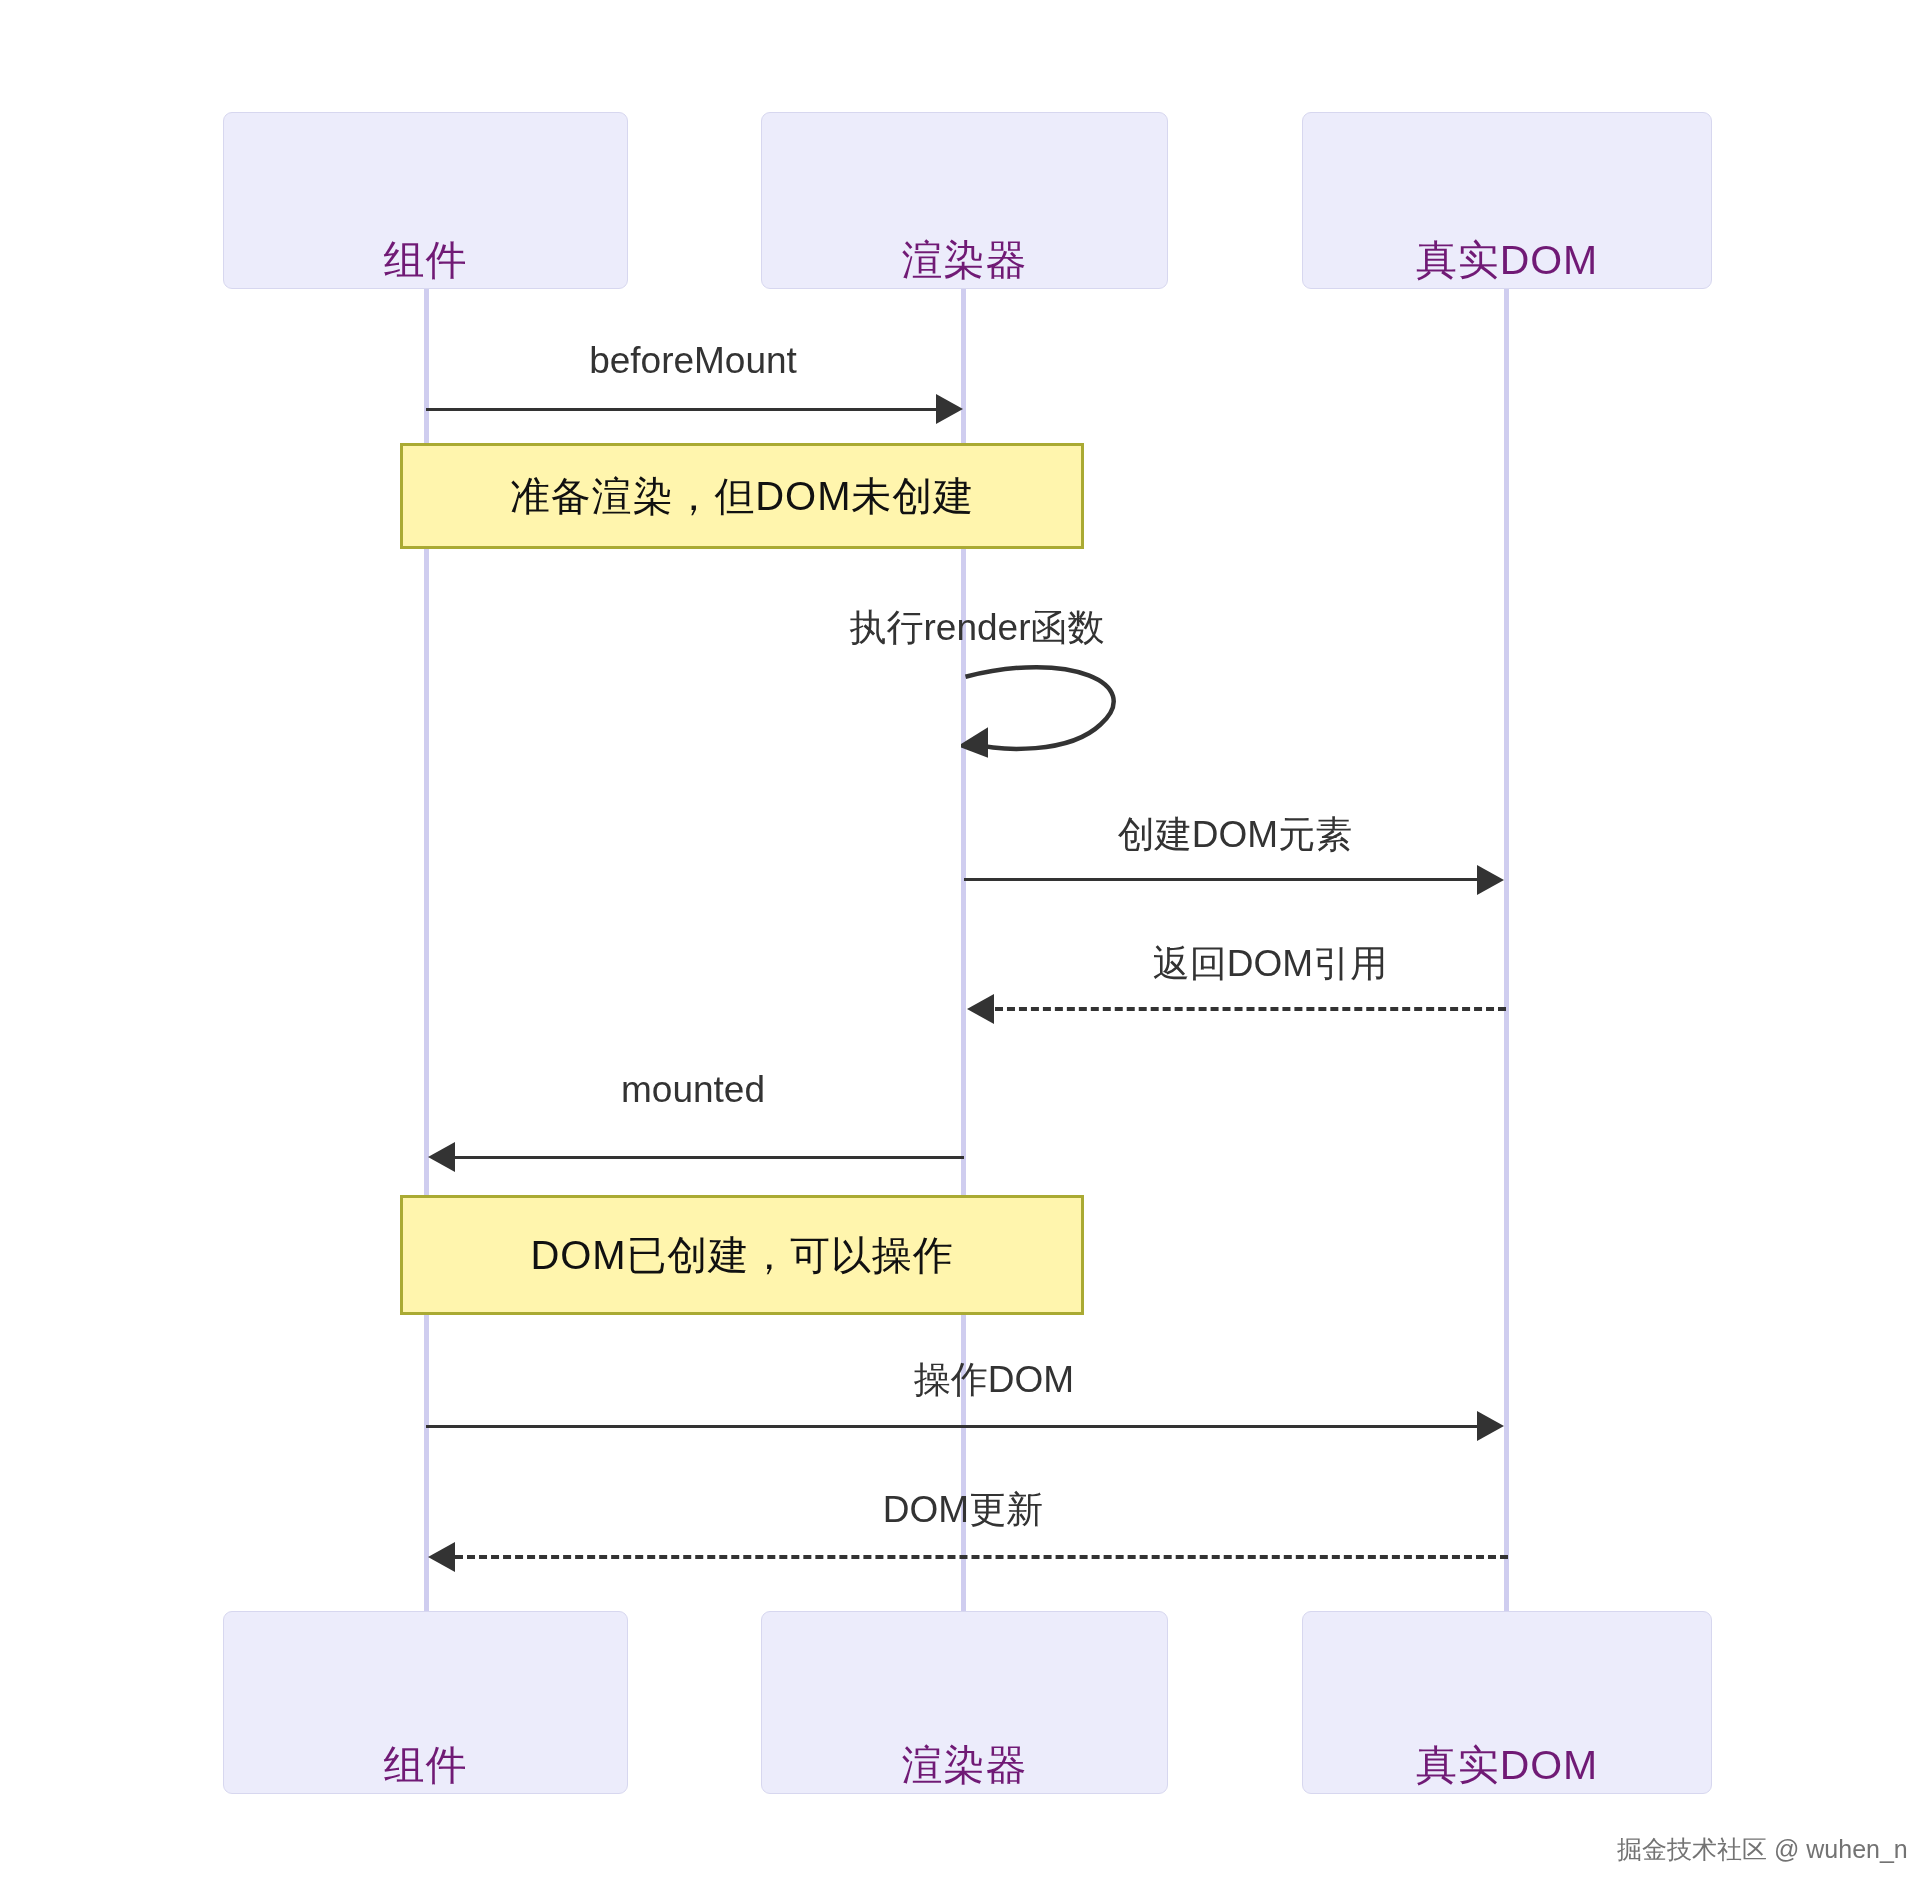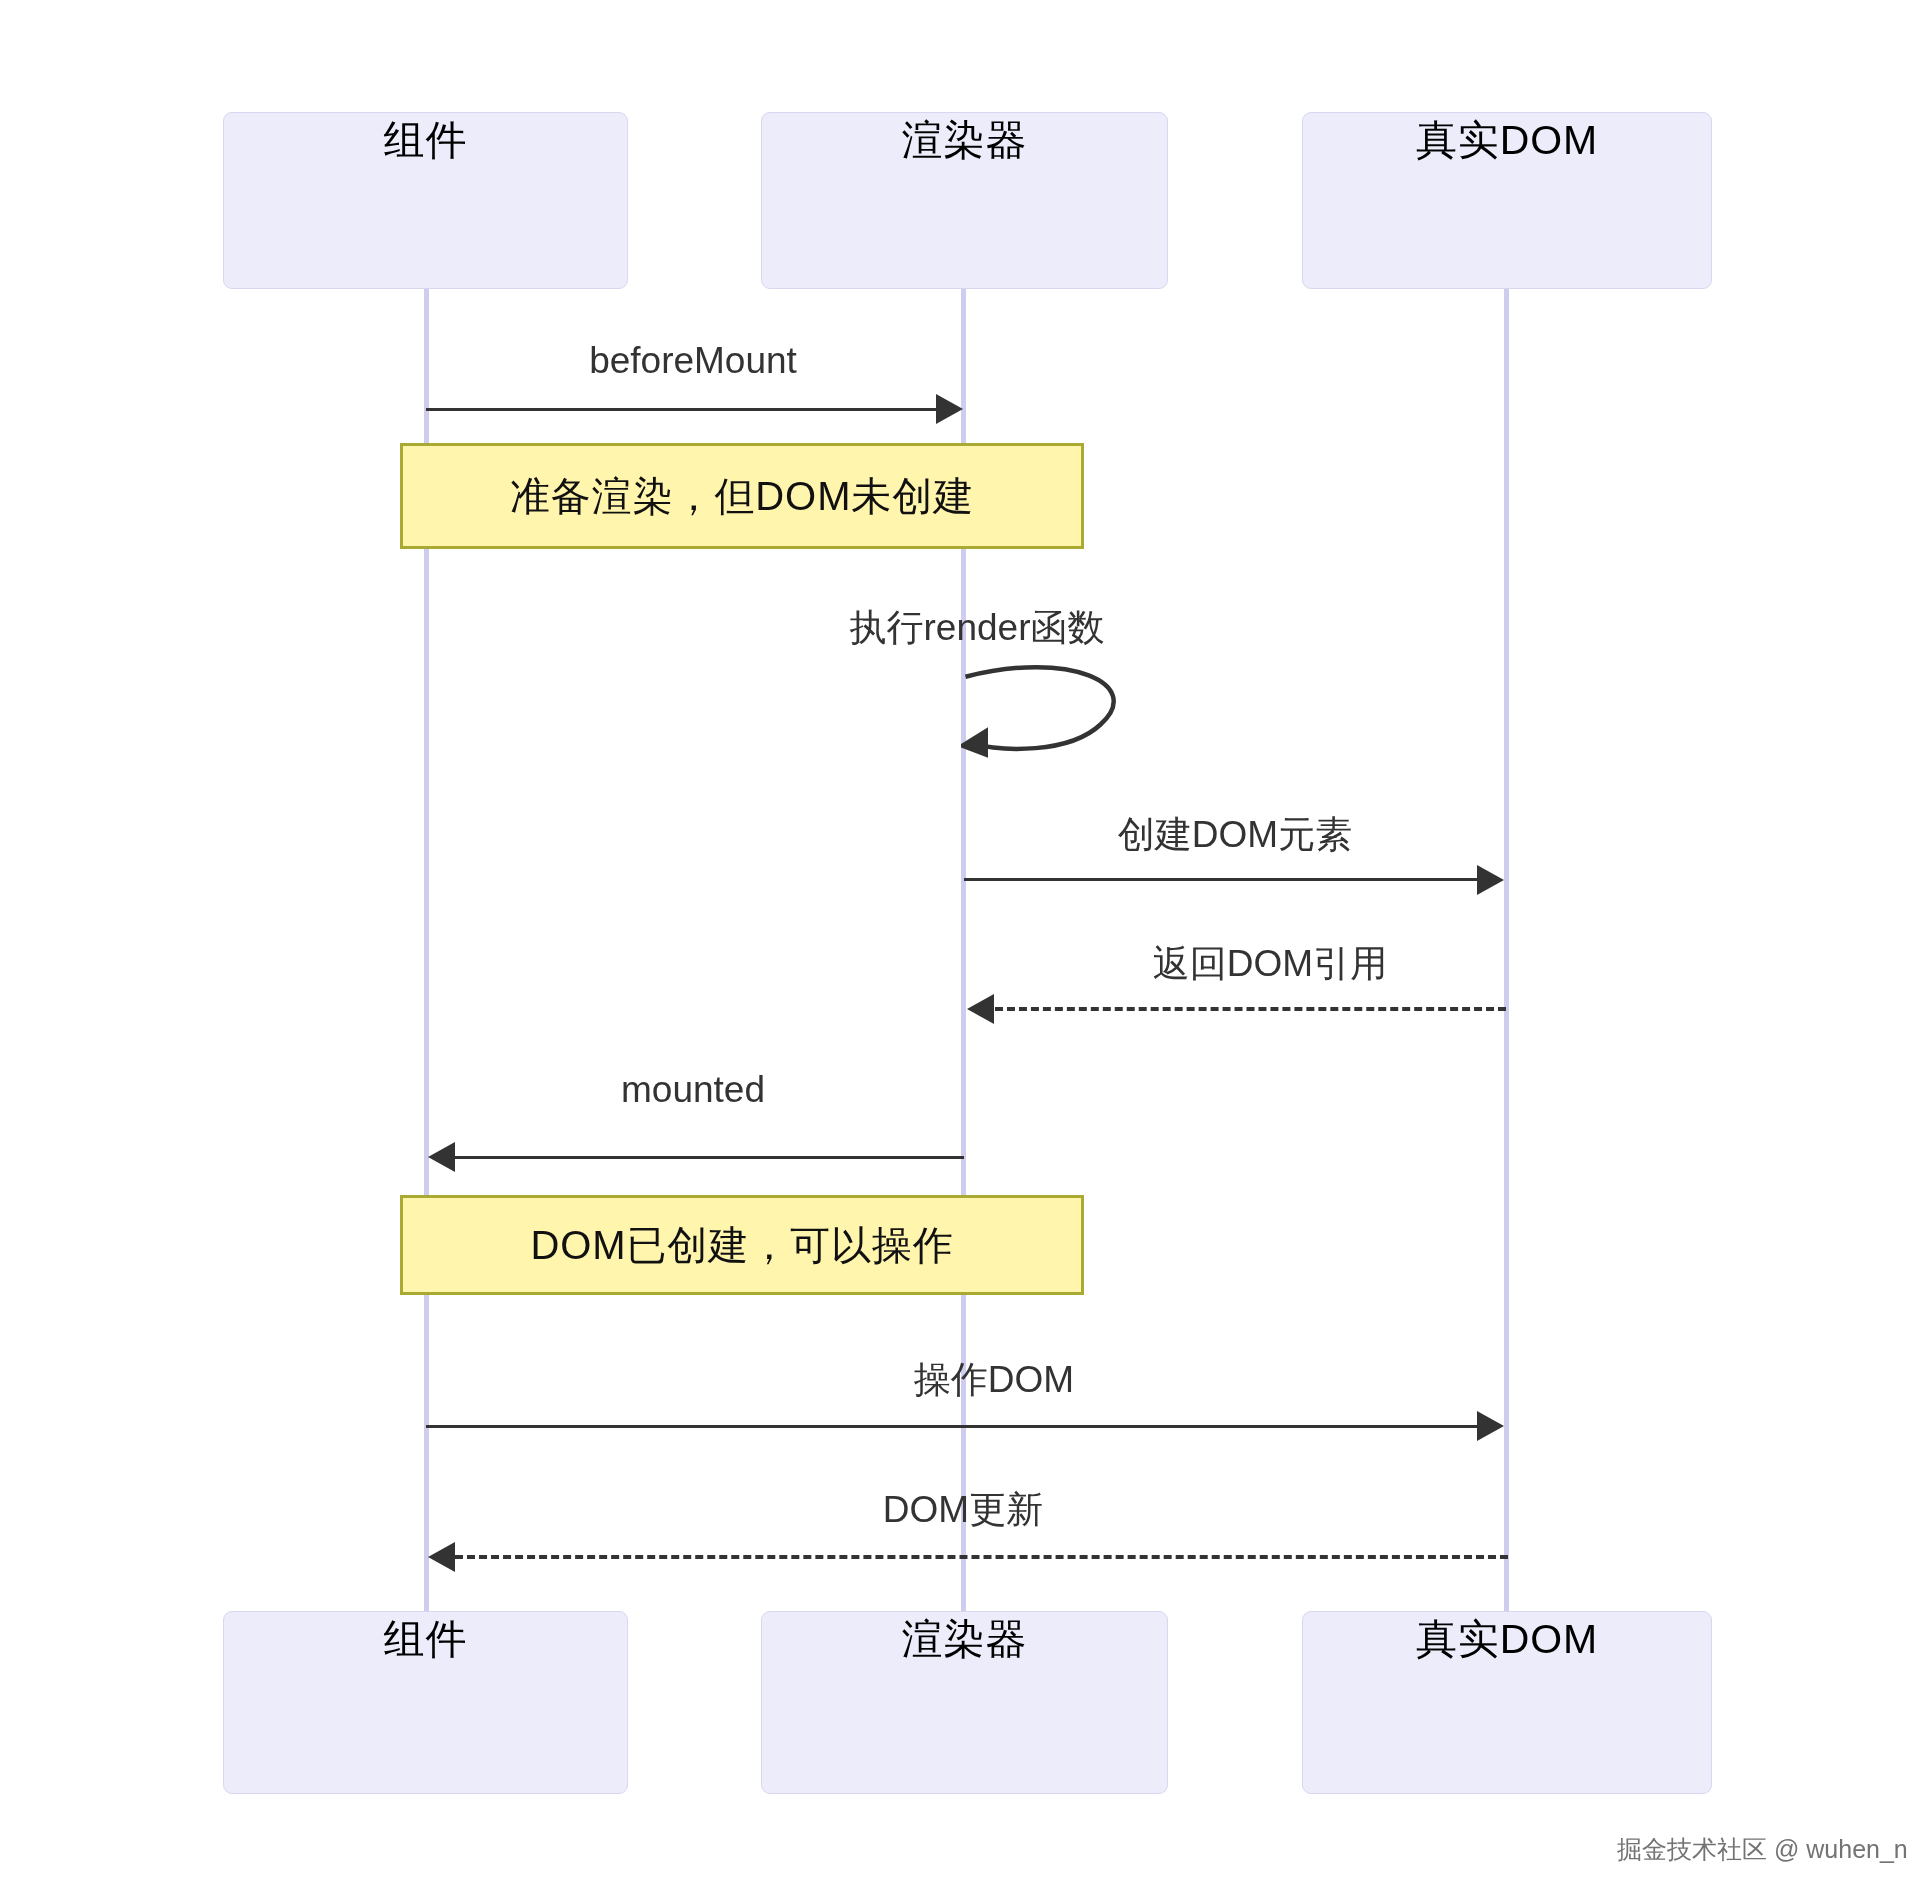--- a/index.html
+++ b/index.html
@@ -17,23 +17,23 @@
     background: #ffffff;
     overflow: hidden;
   }
   .participant-box {
     position: absolute;
     box-sizing: border-box;
     background: #ececfb;
     border: 1.8px solid #d7d7ef;
     border-radius: 9px;
     display: flex;
-    align-items: flex-start;
+    align-items: flex-end;
     justify-content: center;
-    color: #000000;
+    color: #701a75;
     font-size: 41px;
     letter-spacing: 0.9px;
   }
   .lifeline {
     position: absolute;
     width: 4.5px;
     background: #cfcdef;
   }
   .msg-label {
     position: absolute;
@@ -127,21 +127,21 @@
   <div class="arrowhead right" style="left:1477px; top:865px;"></div>
 
   <div class="msg-label" style="left:1270px; top:939px;">返回DOM引用</div>
   <div class="msg-line dashed" style="left:995px; top:1007px; width:511px;"></div>
   <div class="arrowhead left" style="left:967px; top:994px;"></div>
 
   <div class="msg-label" style="left:693px; top:1069px;">mounted</div>
   <div class="msg-line" style="left:455px; top:1156px; width:509px;"></div>
   <div class="arrowhead left" style="left:428px; top:1142px;"></div>
 
-  <div class="note" style="left:356px; top:1195px; width:684px; height:100px;">
+  <div class="note" style="left:356px; top:1195px; width:684px; height:120px;">
     <span>DOM已创建，可以操作</span>
   </div>
 
   <div class="msg-label" style="left:994px; top:1355px;">操作DOM</div>
   <div class="msg-line" style="left:426px; top:1425px; width:1069px;"></div>
   <div class="arrowhead right" style="left:1477px; top:1411px;"></div>
 
   <div class="msg-label" style="left:963px; top:1485px;">DOM更新</div>
   <div class="msg-line dashed" style="left:455px; top:1555px; width:1053px;"></div>
   <div class="arrowhead left" style="left:428px; top:1542px;"></div>

